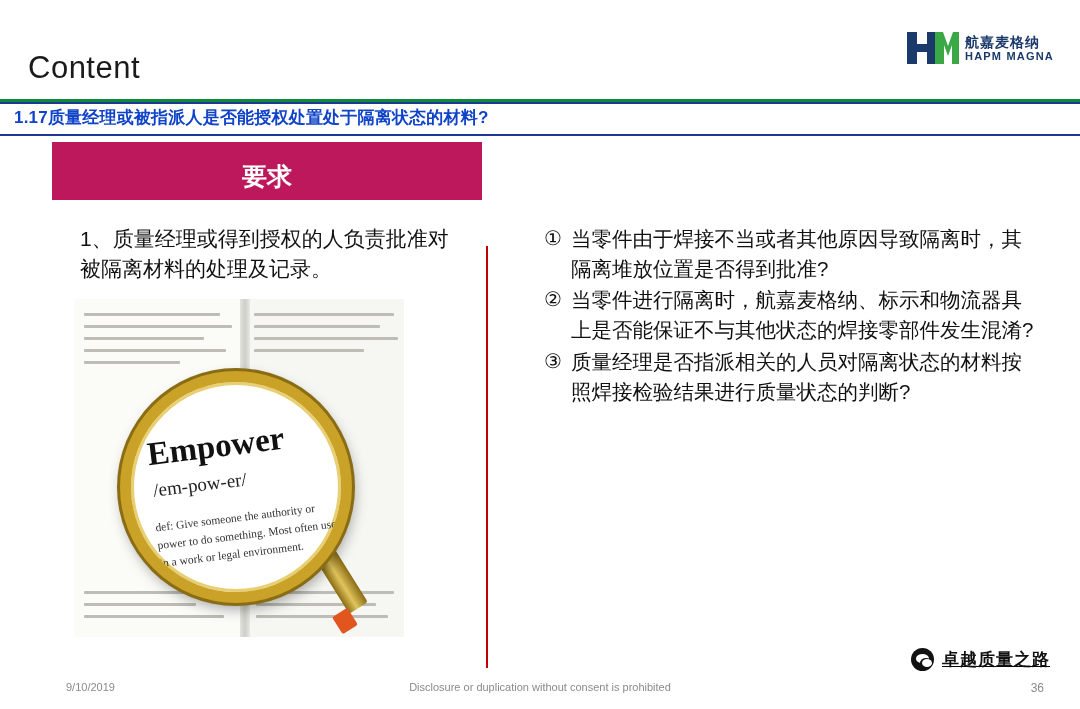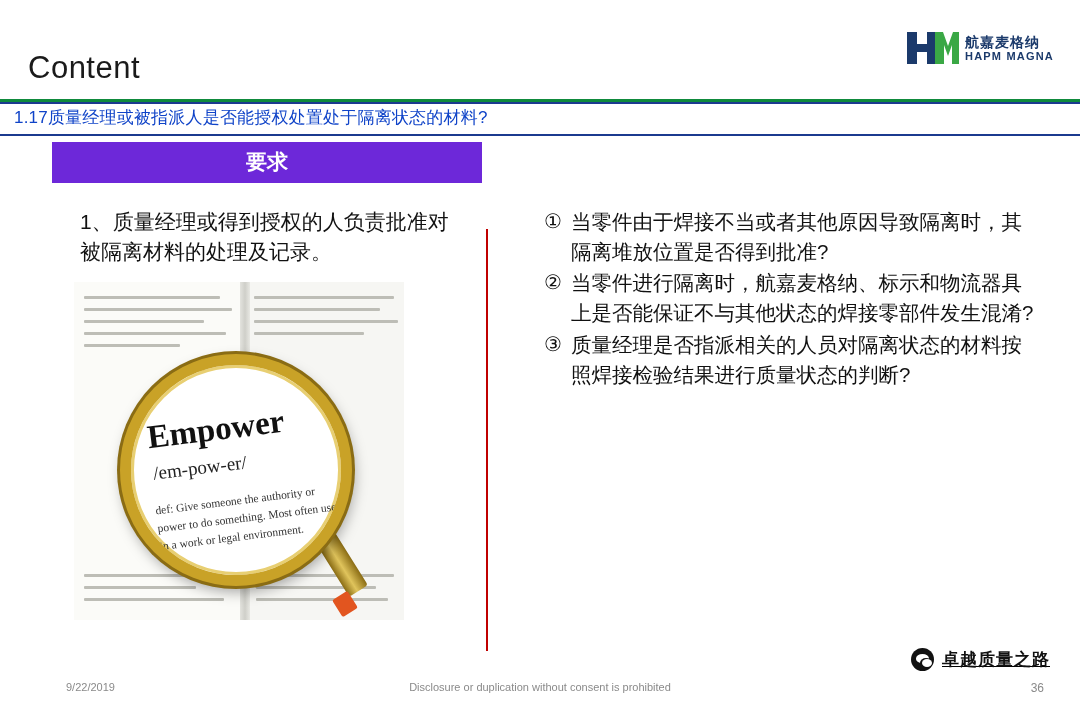--- a/index.html
+++ b/index.html
@@ -65,47 +65,47 @@
     height: 2px;
     background: #1b3a8f;
   }
 
   
   .question {
     position: absolute;
     left: 14px; top: 106px;
     font-size: 17px;
     color: #0f43c8;
-    font-weight: 400;
+    font-weight: 700;
     letter-spacing: .2px;
   }
   .question-underline {
     position: absolute;
     left: 0; right: 0; top: 134px;
     height: 2px;
     background: #1b3a8f;
   }
 
   
   .table {
     position: absolute;
     left: 52px; top: 142px;
     width: 990px;
   }
   .thead {
     display: flex;
     gap: 4px;
   }
   .th {
-    background: #6d28d9;
+    background: #be185d;
     color: #ffffff;
-    font-size: 21px;
+    font-size: 25px;
     font-weight: bold;
     text-align: center;
-    padding: 6px 0 7px;
+    padding: 18px 0 7px;
   }
   .th-left { width: 430px; }
   .th-right { width: 556px; }
 
   .tbody {
     position: relative;
     display: flex;
     margin-top: 24px;
     min-height: 440px;
     justify-content: space-between;
@@ -380,18 +380,18 @@
       </div>
     </div>
   </div>
 
   <div class="wechat">
     <span class="wechat-icon"></span>
     <span class="wechat-label">卓越质量之路</span>
   </div>
 
   <div class="footer">
-    <div class="foot-date">9/22/2019</div>
+    <div class="foot-date">9/10/2019</div>
     <div class="foot-note">Disclosure or duplication without consent is prohibited</div>
     <div class="foot-page">36</div>
   </div>
 
 </div>
 
 </body></html>

